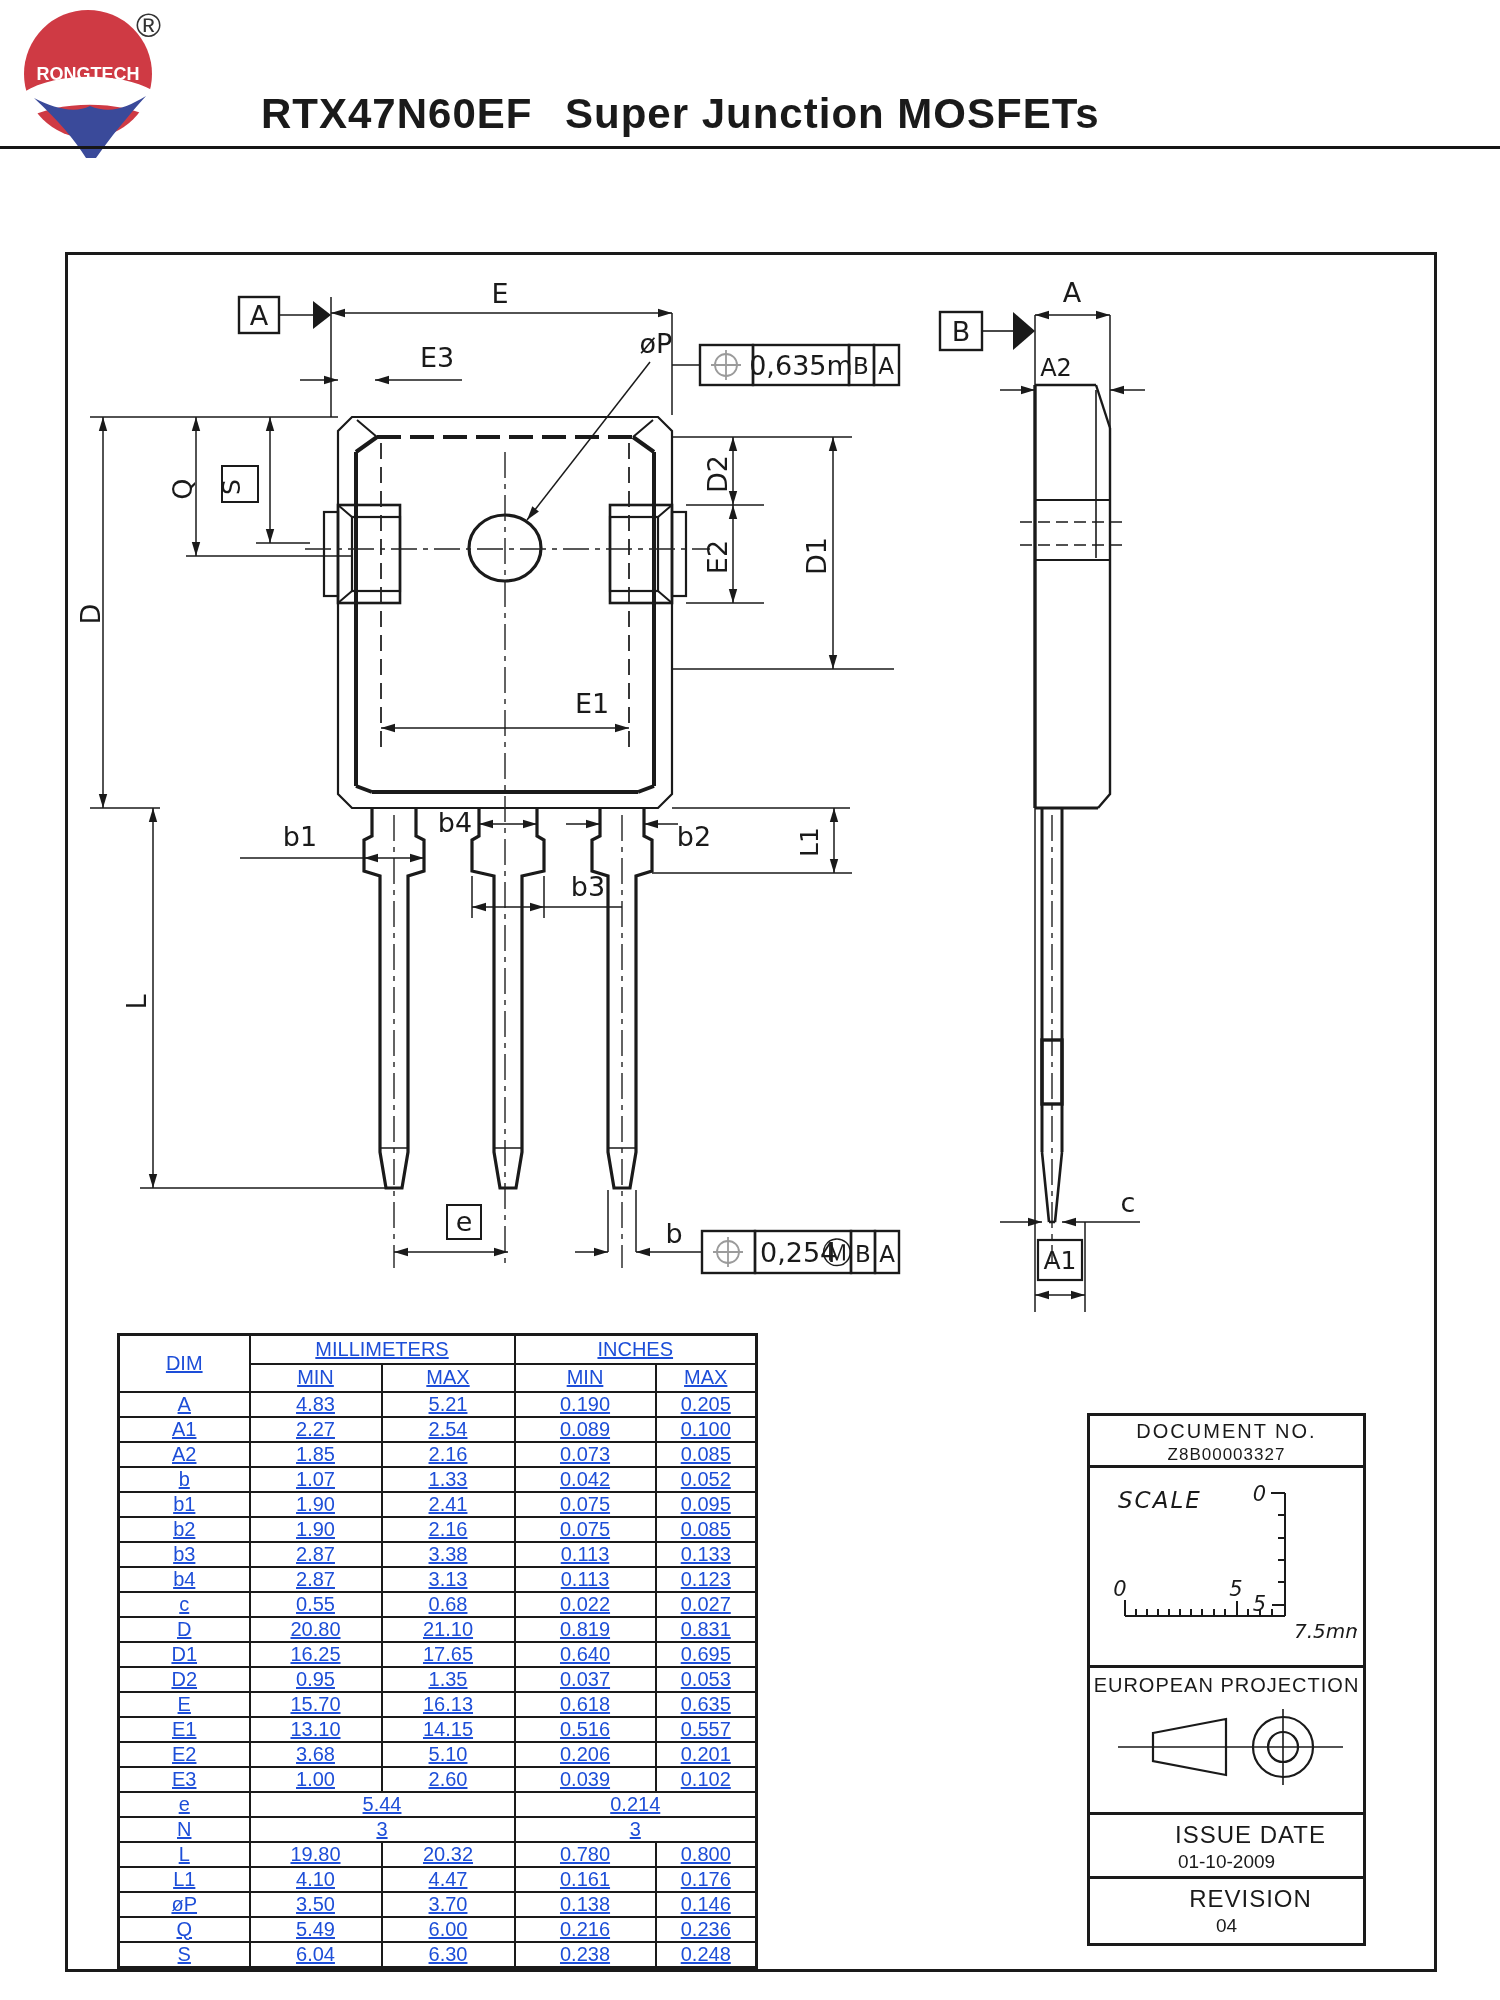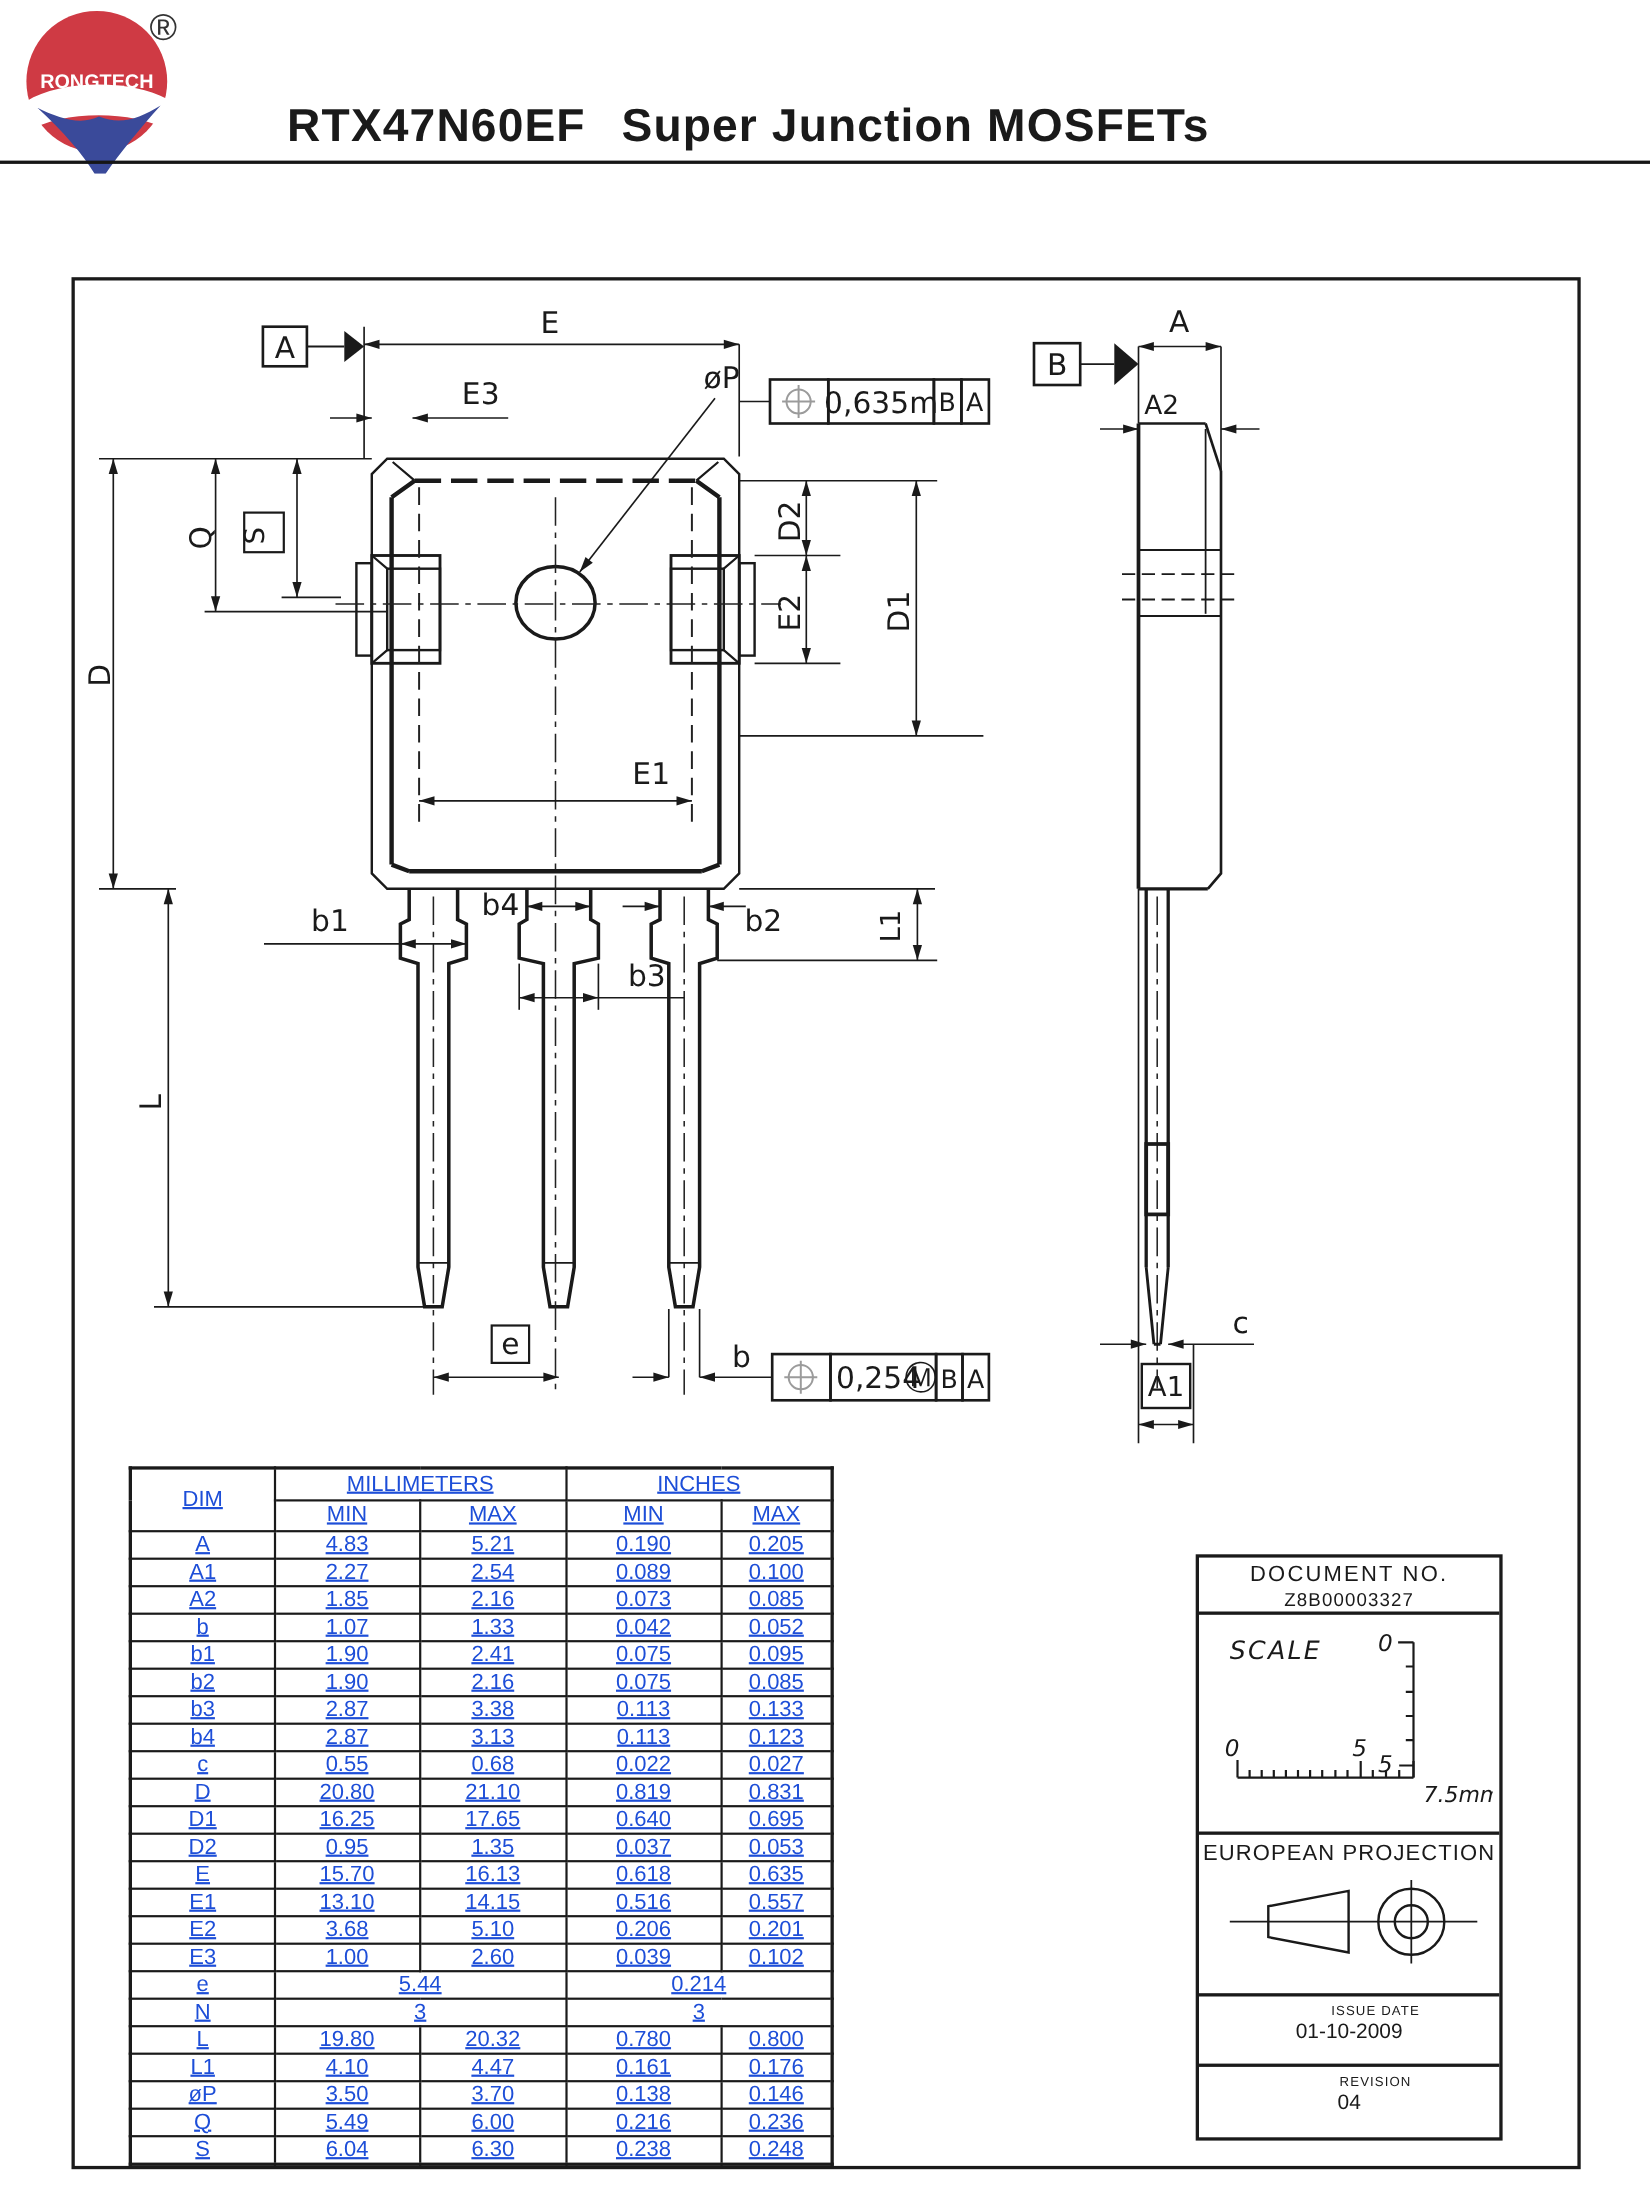--- a/index.html
+++ b/index.html
@@ -28,21 +28,21 @@
            display:flex;flex-direction:column;}
   .infobox .sec{border-bottom:3px solid #1a1a1a;box-sizing:border-box;}
   .infobox .sec:last-child{border-bottom:none;}
   .ib-doc{height:52px;text-align:center;}
   .ib-doc .l1{font-size:20px;letter-spacing:2px;margin-top:4px;}
   .ib-doc .l2{font-size:17px;letter-spacing:1px;margin-top:2px;}
   .ib-scale{height:200px;position:relative;font-style:italic;}
   .ib-proj{height:147px;text-align:center;}
   .ib-proj .l1{font-size:20px;letter-spacing:1px;margin-top:6px;}
   .ib-issue{height:64px;text-align:center;}
-  .ib-issue .l1,.ib-rev .l1{font-size:12px;letter-spacing:1px;margin-top:6px;padding-left:48px;}
+  .ib-issue .l1,.ib-rev .l1{font-size:24px;letter-spacing:1px;margin-top:6px;padding-left:48px;}
   .ib-issue .l2,.ib-rev .l2{font-size:19px;margin-top:2px;}
   .ib-rev{flex:1;text-align:center;}
   .ib-svgtxt text{fill:#1a1a1a;font-family:"DejaVu Sans","Liberation Sans",sans-serif;}
 </style>
 </head>
 <body>
 
 <div class="page">
 
   <svg class="abs" style="left:20px;top:6px;" width="140" height="152" viewBox="0 0 140 152">

